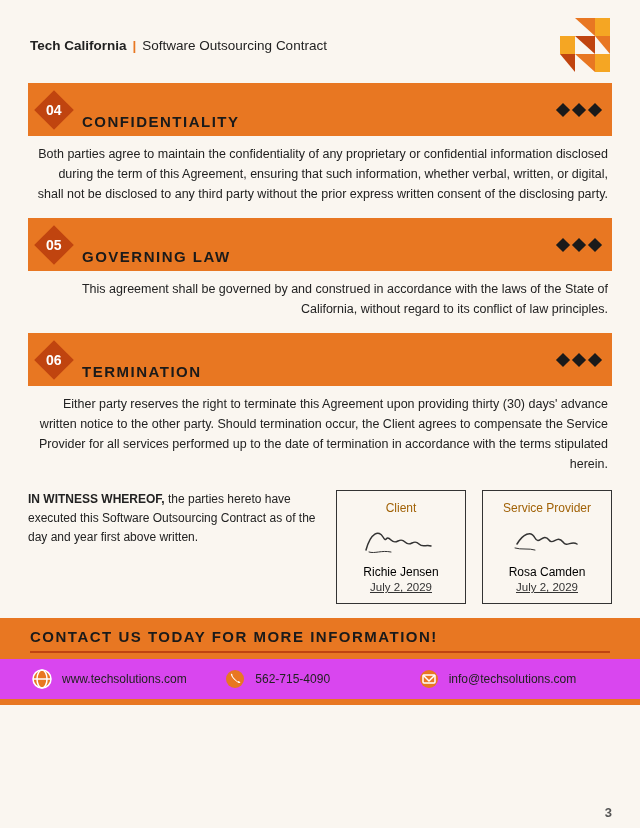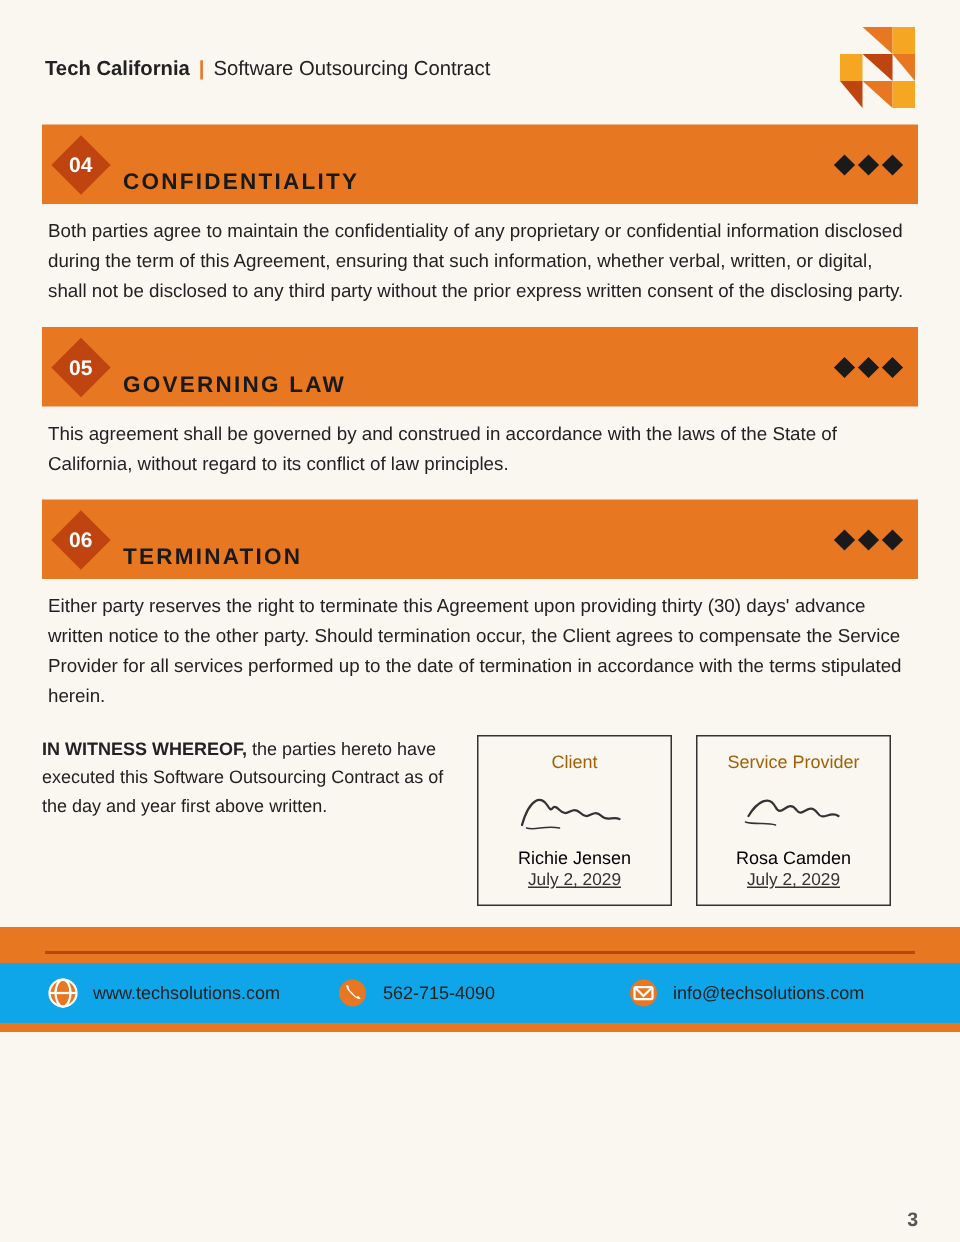--- a/index.html
+++ b/index.html
@@ -81,26 +81,27 @@
       width: 10px;
       height: 10px;
       background: #1a1a1a;
       transform: rotate(45deg);
     }
     .section-body {
       font-size: 12.5px;
       color: #222;
       line-height: 1.6;
       padding: 0 4px 6px 4px;
+      text-align: right;
     }
 
     
     .witness-section {
       display: flex;
-      margin: 10px 46px 0 28px;
+      margin: 10px 28px 0 28px;
       gap: 16px;
       align-items: flex-start;
     }
     .witness-text {
       flex: 1;
       font-size: 12px;
       color: #222;
       line-height: 1.6;
     }
     .witness-text .bold {
@@ -151,21 +152,21 @@
     }
     .footer-divider {
       height: 2px;
       background: #c0440f;
       margin: 6px 0;
     }
     .footer-contacts {
       display: flex;
       gap: 0;
       padding: 6px 0 4px 0;
-      background: #0ea5e9;
+      background: #d946ef;
       margin: 0 -30px;
       padding: 8px 30px;
     }
     .contact-item {
       display: flex;
       align-items: center;
       gap: 8px;
       flex: 1;
       font-size: 12px;
       color: #222;
@@ -284,20 +285,21 @@
         <path d="M10 22 C16 12, 24 8, 28 16 C32 24, 36 10, 42 18 C46 24, 50 12, 56 20 C60 26, 64 18, 70 22" stroke="#333" stroke-width="1.5" fill="none" stroke-linecap="round"></path>
         <path d="M8 26 C14 28, 22 26, 28 28" stroke="#333" stroke-width="1" fill="none" stroke-linecap="round"></path>
       </svg>
     </div>
     <div class="signature-name">Rosa Camden</div>
     <div class="signature-date">July 2, 2029</div>
   </div>
 </div>
 
 <div class="footer-cta">
+  <div class="footer-cta-title">CONTACT US TODAY FOR MORE INFORMATION!</div>
   <div class="footer-divider"></div>
   <div class="footer-contacts">
     <div class="contact-item">
       <svg class="contact-icon" viewBox="0 0 24 24">
         <circle cx="12" cy="12" r="9" fill="#e87722"></circle>
         <ellipse cx="12" cy="12" rx="5" ry="9" fill="none" stroke="white" stroke-width="1.5"></ellipse>
         <line x1="3" y1="12" x2="21" y2="12" stroke="white" stroke-width="1.5"></line>
         <circle cx="12" cy="12" r="9" fill="none" stroke="white" stroke-width="1.5"></circle>
       </svg>
       <span>www.techsolutions.com</span>

